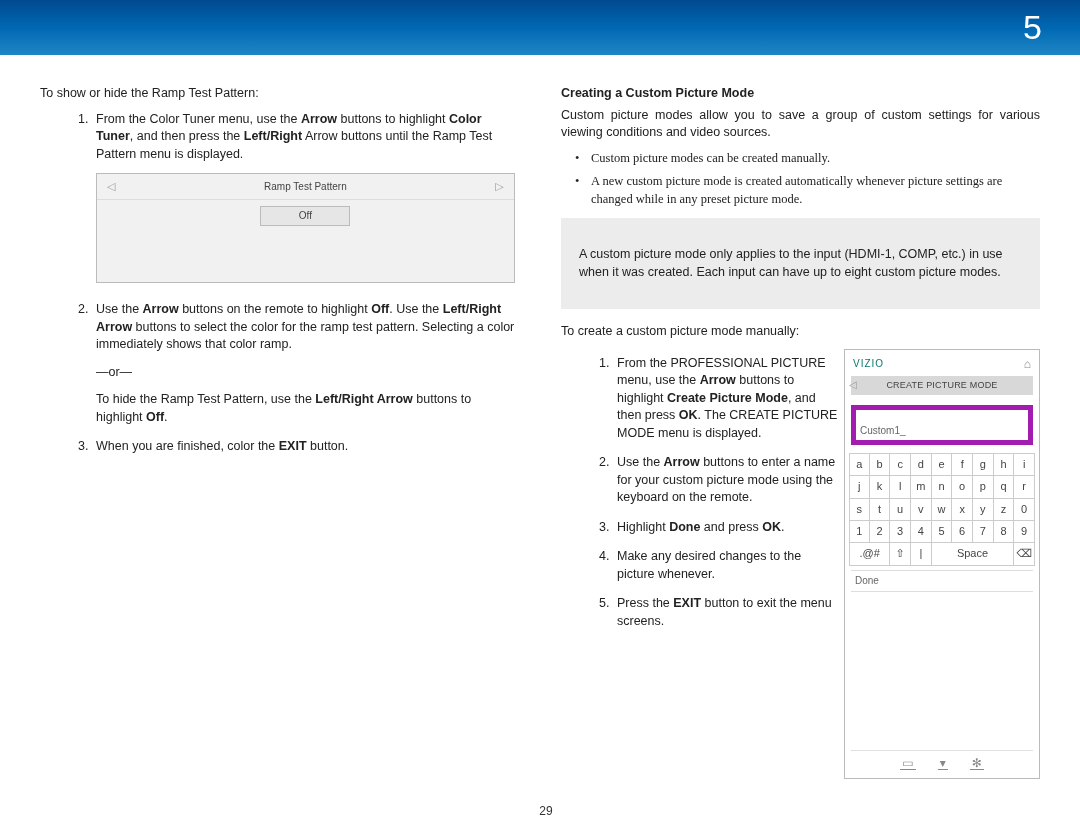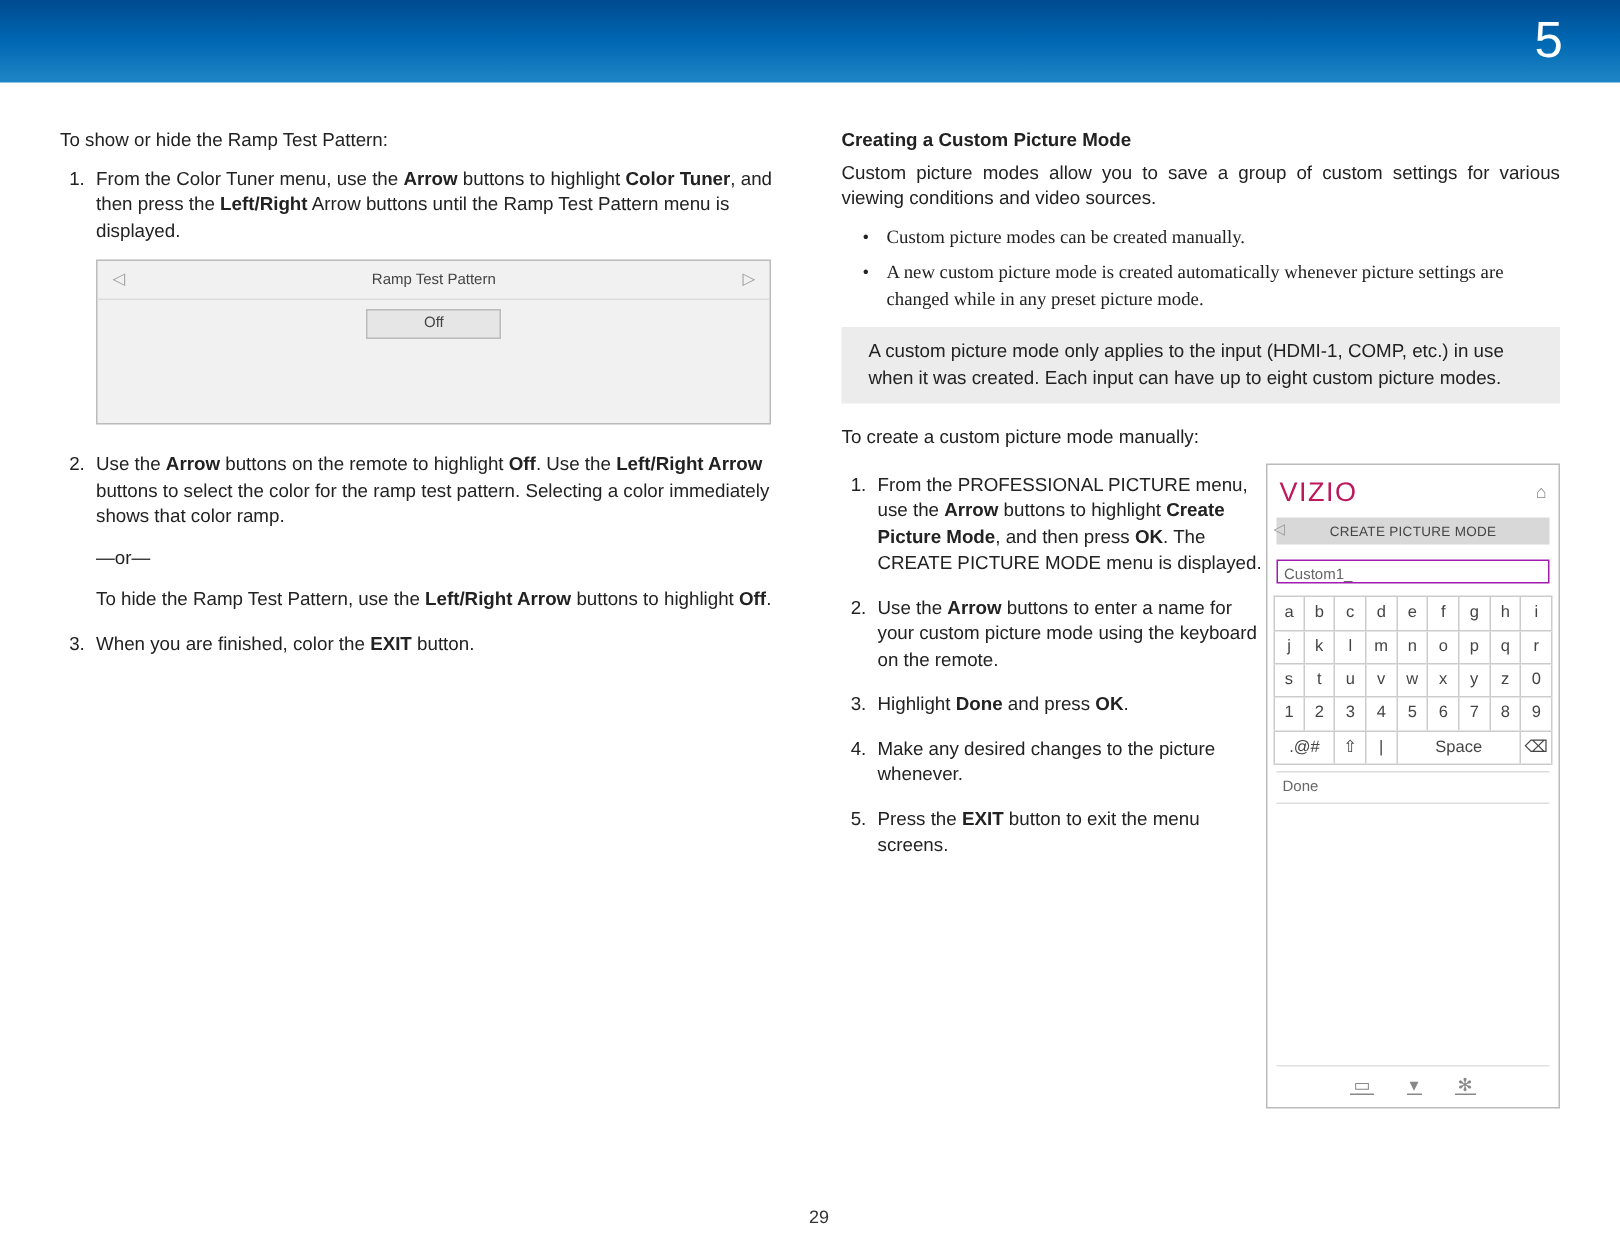--- a/index.html
+++ b/index.html
@@ -30,21 +30,21 @@
 
   .page {
     display: flex;
     padding: 30px 40px 10px 40px;
     gap: 42px;
   }
   .col { width: 480px; }
 
   p { margin-bottom: 8px; }
   ol { margin: 6px 0 10px 0; padding-left: 20px; }
-  ol > li { margin-bottom: 12px; padding-left: 4px; }
+  ol > li { margin-bottom: 12px; padding-left: 4px; margin-left: 32px; }
   li p { margin-bottom: 10px; }
   ul.bullets { list-style: none; margin: 6px 0 10px 0; font-family: Liberation Serif, serif; }
   ul.bullets > li { position: relative; padding-left: 30px; margin-bottom: 6px; }
   ul.bullets > li::before { content: "•"; position: absolute; left: 14px; top: 0; }
 
   b, strong { font-weight: 700; }
   .section-title { font-weight: 700; margin-bottom: 4px; }
 
   
   .ramp-box {
@@ -78,21 +78,21 @@
     text-align: center;
     border: 1px solid #bbb;
     background: #e6e6e6;
     padding: 2px 0;
     font-size: 10px;
   }
 
   
   .note-box {
     background: #ececec;
-    padding: 8px 18px;
+    padding: 28px 18px;
     margin: 10px 0 14px 0;
     font-size: 12.5px;
   }
 
   
   .right-block { display: flex; gap: 2px; }
   .right-block .steps { flex: 1; }
   .right-block ol { padding-left: 20px; }
 
   .vizio-panel {
@@ -105,38 +105,38 @@
     flex-direction: column;
     height: 430px;
     flex-shrink: 0;
   }
   .vp-head {
     display: flex;
     align-items: center;
     justify-content: space-between;
     padding: 6px 8px 4px 8px;
   }
-  .vp-head .brand { font-size: 18px; letter-spacing: 1px; font-weight: 400; color:#be185d; }
+  .vp-head .brand { font-size: 10px; letter-spacing: 1px; font-weight: 400; color:#0f766e; }
   .vp-head .home { font-size: 12px; color: #888; }
   .vp-crumb {
     background: #d8d8d8;
     margin: 0 6px 6px 6px;
     padding: 3px 4px;
     font-size: 9px;
     letter-spacing: 0.2px;
     position: relative;
     text-align: center;
   }
   .vp-crumb .back-arrow {
     position: absolute; left: -2px; top: 2px; color: #999; font-size: 10px;
   }
   .vp-input {
     margin: 4px 6px 6px 6px;
-    border: 1px solid #a21caf;
-    padding: 4px 4px;
+    border: 5px solid #a21caf;
+    padding: 15px 4px;
     font-size: 10px;
     color: #666;
     background: #fff;
     height: 16px;
     line-height: 12px;
   }
 
   .vp-kbd {
     margin: 2px 4px 0 4px;
     border-top: 1px solid #ccc;

